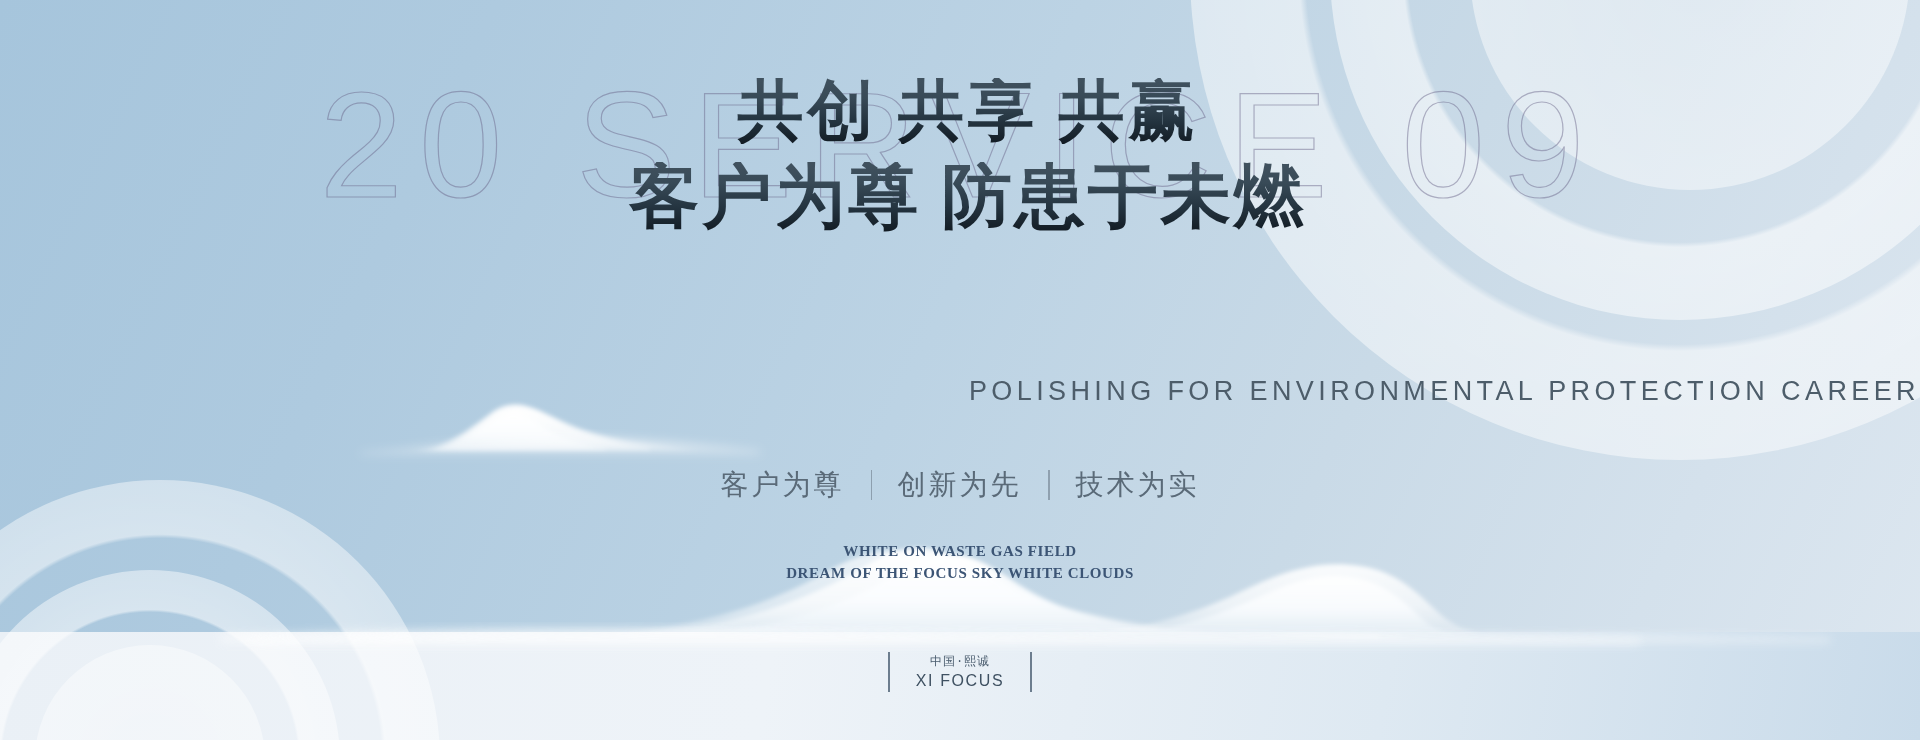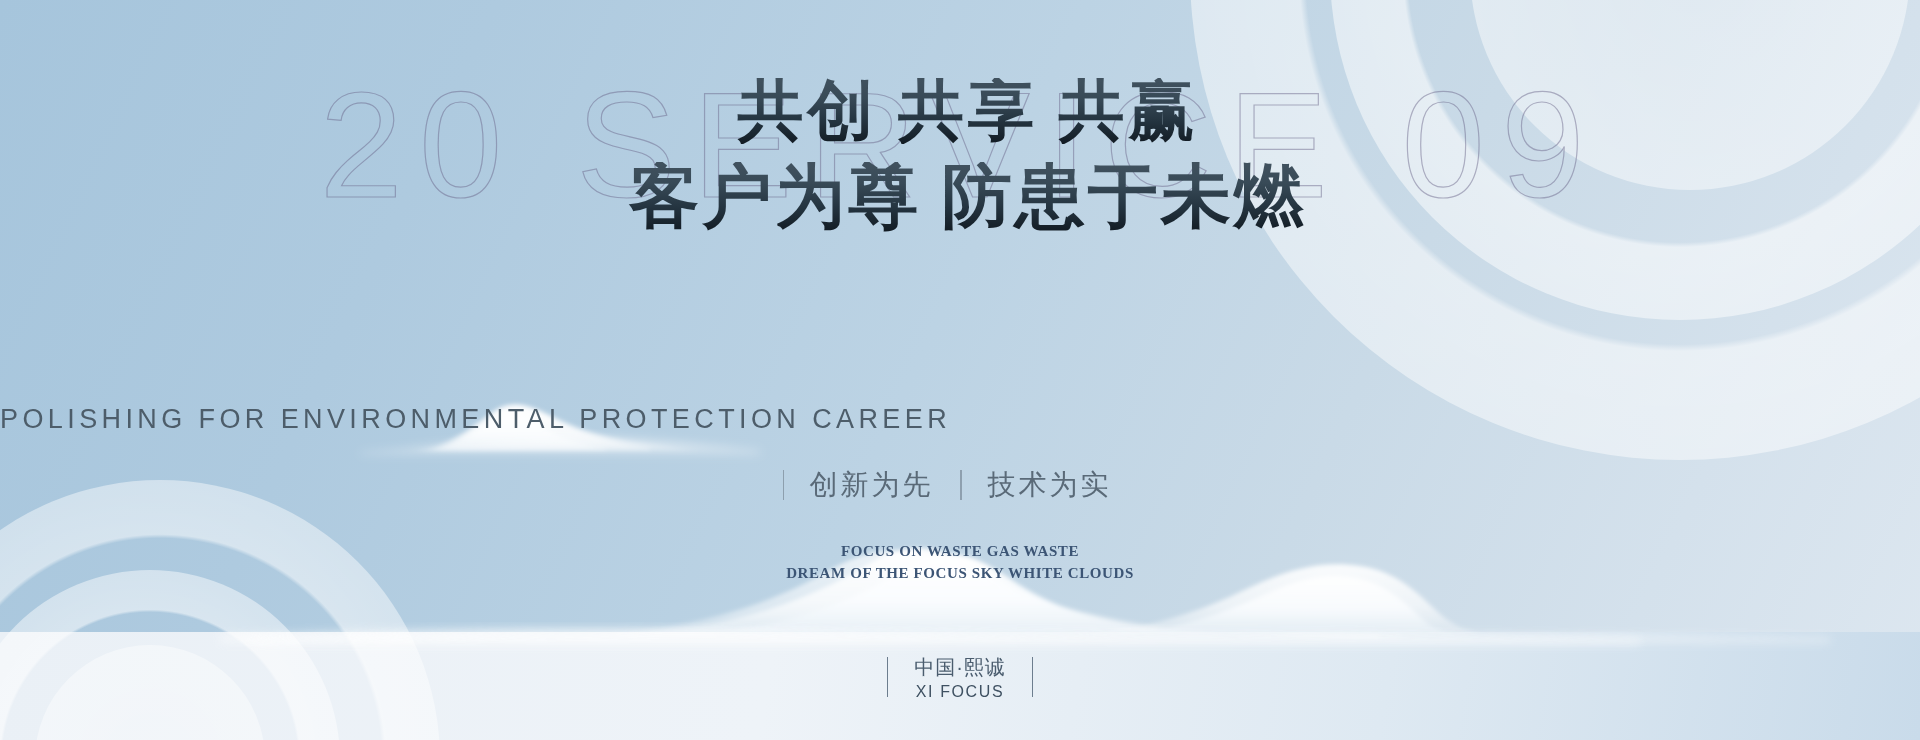--- a/index.html
+++ b/index.html
@@ -120,28 +120,27 @@
     font-size: 70px;
     letter-spacing: 3px;
     margin-top: 18px;
   }
 
   
   .strapline {
     position: absolute;
     left: 0; right: 0;
     top: 376px;
-    text-align: left;
+    text-align: right;
     font-family: "Liberation Sans", sans-serif;
     font-size: 27px;
     font-weight: 400;
     letter-spacing: 4.4px;
     color: #4d5d6a;
     white-space: nowrap;
-    margin-top: 28px;
   }
 
   
   .values-row {
     position: absolute;
     left: 0; right: 0;
     top: 466px;
     display: flex;
     align-items: center;
     justify-content: center;
@@ -190,22 +189,22 @@
     gap: 26px;
   }
   .logo-rule {
     width: 1.6px;
     height: 40px;
     background: #56687b;
     opacity: 0.85;
   }
   .logo-text { text-align: center; }
   .logo-cn {
-    font-family: Liberation Sans, sans-serif;
-    font-size: 20px;
+    font-family: Liberation Mono, monospace;
+    font-size: 12px;
     letter-spacing: 1px;
     color: #4a5c6e;
     line-height: 1.5;
     white-space: nowrap;
   }
   .logo-en {
     font-family: "Liberation Sans", sans-serif;
     font-size: 16px;
     letter-spacing: 1.6px;
     color: #3f5162;
@@ -290,29 +289,30 @@
   <div class="ghost-title">20 SERVICE 09</div>
 
   <div class="headline-block">
     <div class="headline-1">共创 共享 共赢</div>
     <div class="headline-2">客户为尊 防患于未燃</div>
   </div>
 
   <div class="strapline">POLISHING FOR ENVIRONMENTAL PROTECTION CAREER</div>
 
   <div class="values-row">
+    <div class="value-item">客户为尊</div>
     <div class="value-sep"></div>
     <div class="value-item">创新为先</div>
     <div class="value-sep"></div>
     <div class="value-sep"></div>
     <div class="value-item">技术为实</div>
   </div>
 
   <div class="slogan-block">
-    <div class="slogan-line">FOCUS ON WASTE GAS WASTE</div>
+    <div class="slogan-line">WHITE ON WASTE GAS FIELD</div>
     <div class="slogan-line">DREAM OF THE FOCUS SKY WHITE CLOUDS</div>
   </div>
 
   <div class="logo-block">
     <div class="logo-rule"></div>
     <div class="logo-text">
       <div class="logo-cn">中国·熙诚</div>
       <div class="logo-en">XI FOCUS</div>
     </div>
     <div class="logo-rule"></div>

